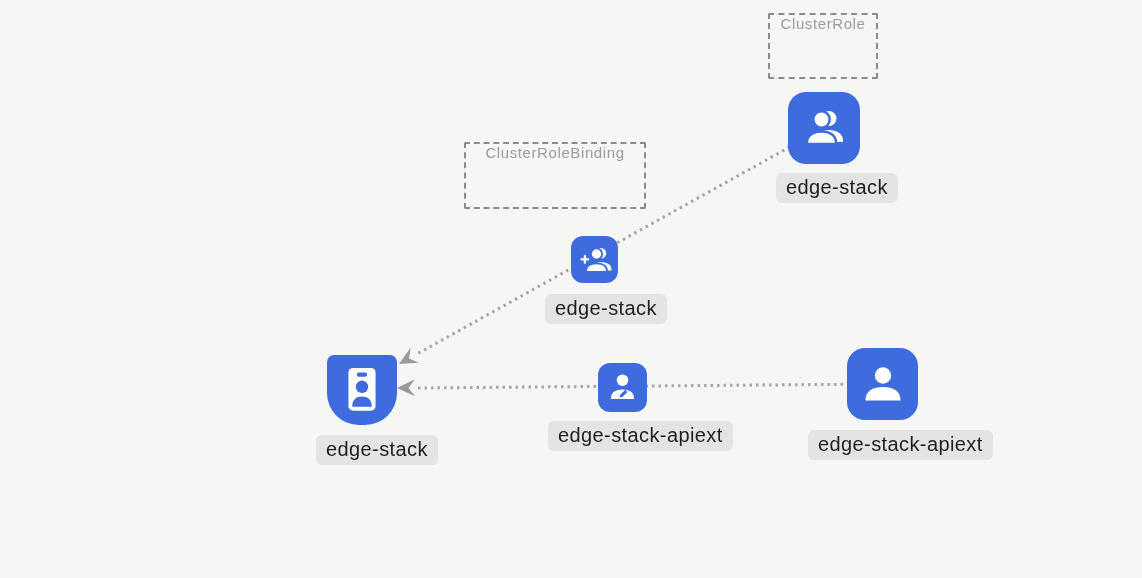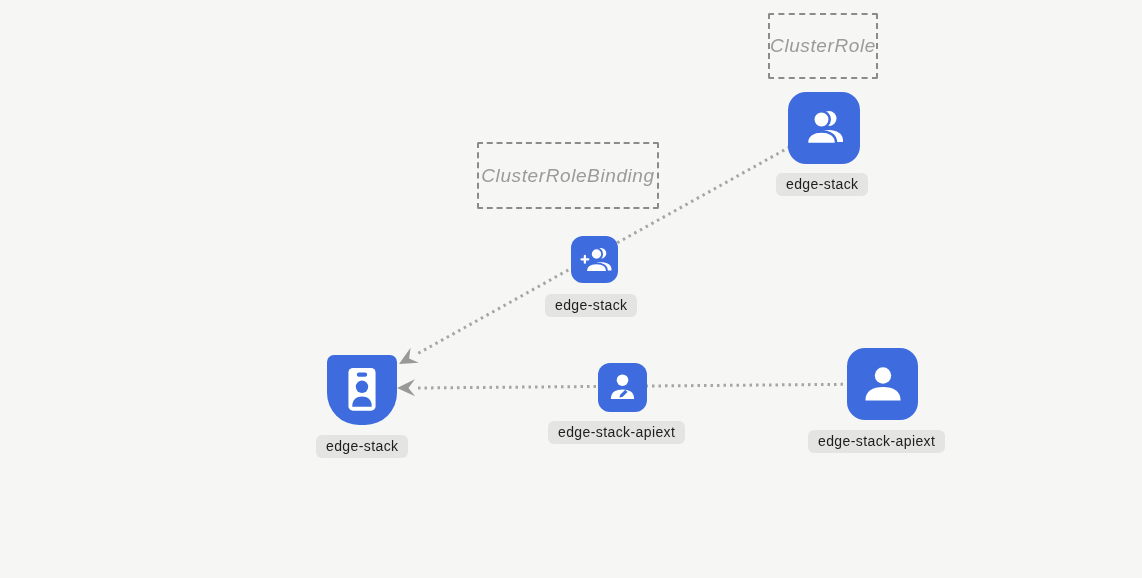--- a/index.html
+++ b/index.html
@@ -35,44 +35,42 @@
     stroke-width:3;
     stroke-dasharray:2.5 4;
     fill:none;
   }
   .arrowhead{ fill:var(--arrow); }
   .kindbox{
     position:absolute;
     border:2px dashed var(--box-border);
     border-radius:2px;
     display:flex;
-    align-items:center;
     justify-content:center;
     color:var(--box-text);
-    font-size:19px;
+    font-size:15px;
     letter-spacing:0.6px;
     background:transparent;
     box-sizing:border-box;
-    font-style:italic;
   }
   .squircle{
     position:absolute;
     background:var(--blue);
     display:flex;
     align-items:center;
     justify-content:center;
   }
   .r18{ border-radius:18px; }
   .r12{ border-radius:12px; }
   .badge-shape{ border-radius:7px 7px 32px 32px; }
   .pill{
     position:absolute;
     background:var(--pill-bg);
     color:var(--pill-text);
-    font-size:14px;
+    font-size:20px;
     letter-spacing:0.4px;
     padding:3px 10px 4px 10px;
     border-radius:6px;
     white-space:nowrap;
     text-align:right;
   }
 </style>
 </head>
 <body>
 
@@ -97,21 +95,21 @@
       <g fill="#ffffff" style="stroke:var(--blue)" stroke-width="2.5">
         <circle cx="21.5" cy="15.5" r="8.2"></circle>
         <path d="M7,40 v-1.5 c0,-7.5 6.5,-11 14.5,-11 s14.5,3.5 14.5,11 V40 z"></path>
       </g>
     </svg>
   </div>
   <div class="pill" style="left:776px; top:173px;">
     <span>edge-stack</span>
   </div>
 
-  <div class="kindbox" style="left:477px; top:142px; width:182px; height:67px;">
+  <div class="kindbox" style="left:464px; top:142px; width:182px; height:67px;">
     <span>ClusterRoleBinding</span>
   </div>
   <div class="squircle r12" style="left:571px; top:236px; width:47px; height:47px;">
     <svg width="36" height="36" viewBox="0 0 48 48">
       <g fill="#ffffff" transform="translate(4,-1)">
         <circle cx="28" cy="16" r="7"></circle>
         <path d="M14,39 v-1 c0,-7 6,-10 14,-10 s14,3 14,10 v1 z"></path>
       </g>
       <g fill="#ffffff" style="stroke:var(--blue)" stroke-width="2.5">
         <circle cx="26" cy="16" r="7.5"></circle>

